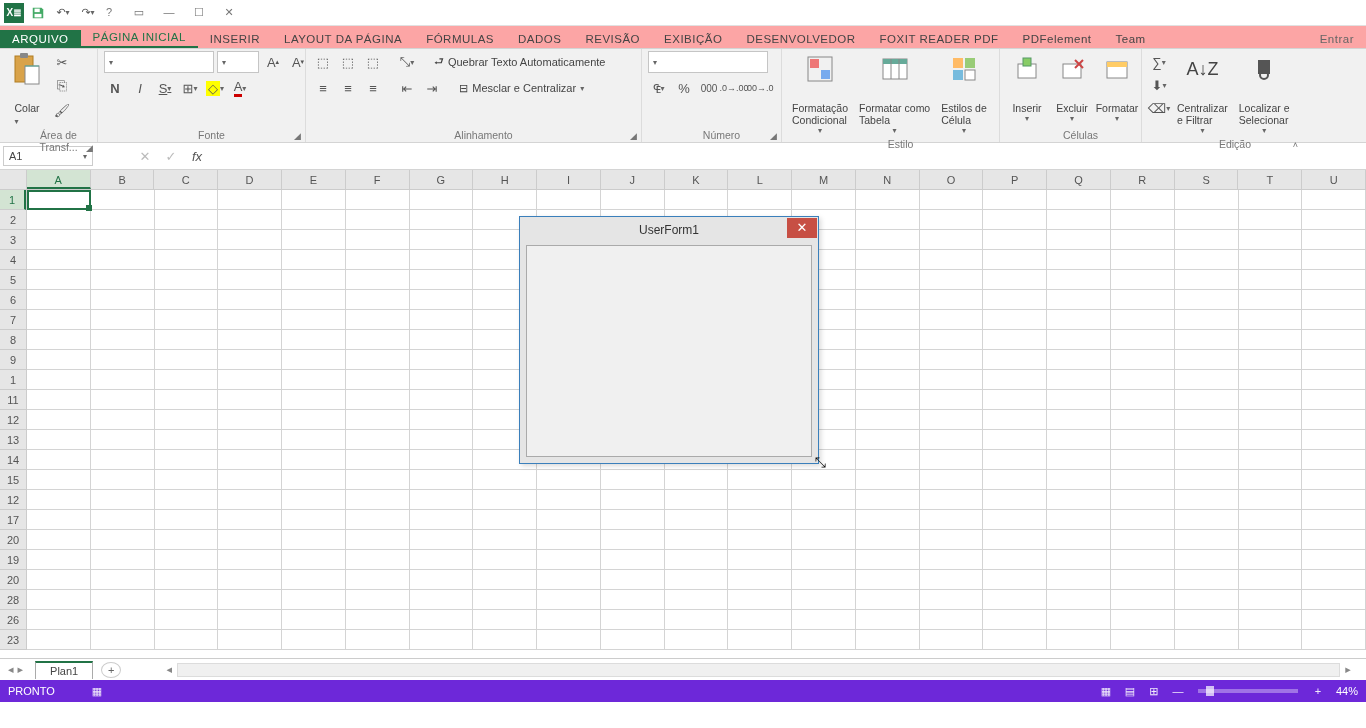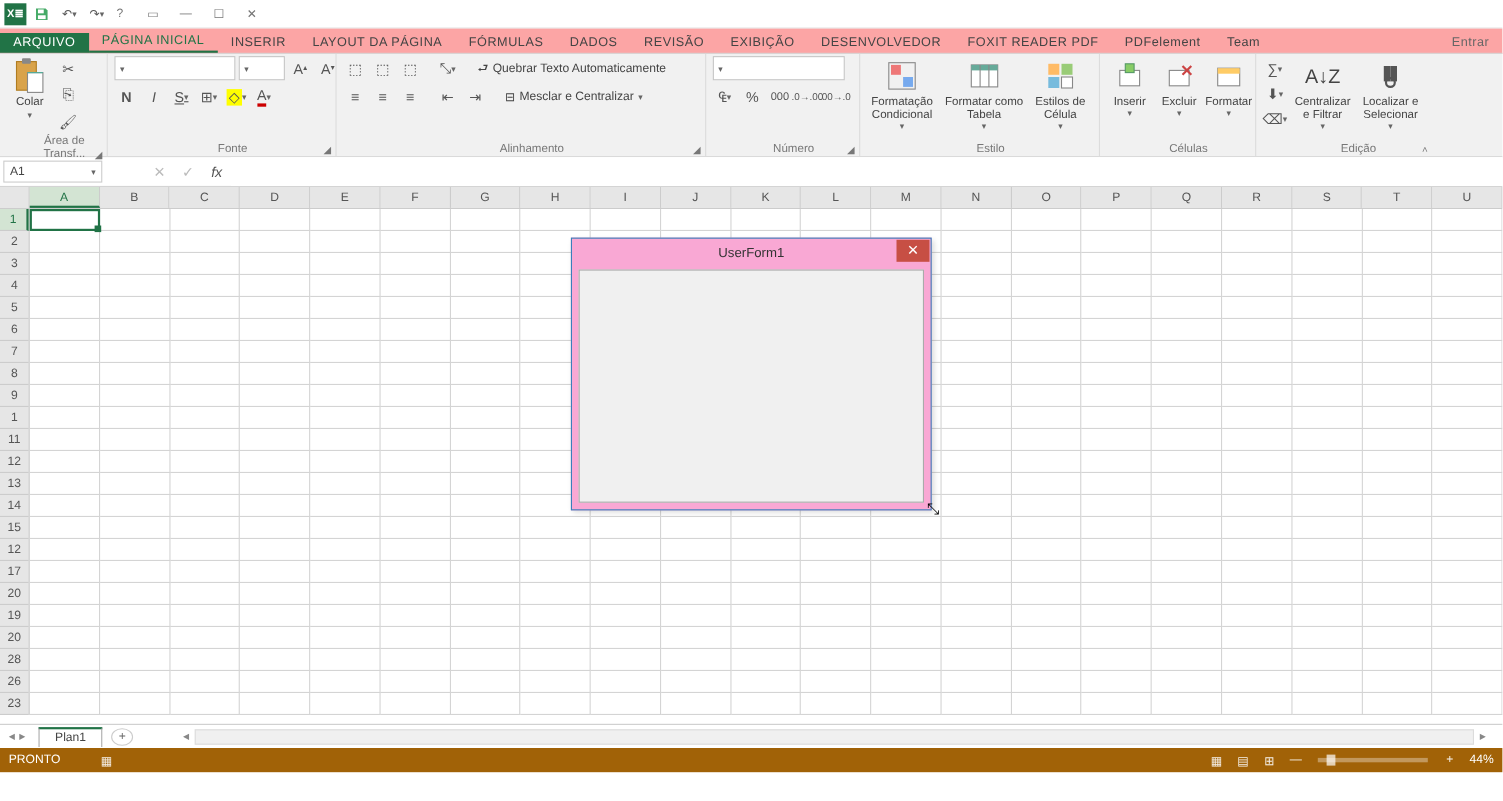--- a/index.html
+++ b/index.html
@@ -24,21 +24,21 @@
     
     .ribbon { height: 94px; background: #f1f1f1; display: flex; border-bottom: 1px solid #d4d4d4; }
     .group { border-right: 1px solid #dcdcdc; display: flex; flex-direction: column; padding: 2px 6px 1px 6px; }
     .group .content { flex: 1; display: flex; align-items: flex-start; gap: 3px; }
     .group .label { text-align: center; color: #777; font-size: 10.5px; padding-top: 1px; position: relative; margin-left: 20px; }
     .group .label .launcher { position: absolute; right: -2px; bottom: 0; font-size: 9px; color: #777; }
     .col { display: flex; flex-direction: column; gap: 2px; }
     .btn-sm { width: 22px; height: 22px; display: flex; align-items: center; justify-content: center; color: #555; font-size: 13px; }
     .btn-big { display: flex; flex-direction: column; align-items: center; justify-content: flex-start; padding: 2px 4px; min-width: 42px; }
     .btn-big .icon { width: 32px; height: 32px; display: flex; align-items: center; justify-content: center; font-size: 22px; }
-    .btn-big .txt { font-size: 10.5px; text-align: center; line-height: 1.15; margin-top: 1px; }
+    .btn-big .txt { font-size: 10.5px; line-height: 1.15; margin-top: 17px; }
     .dd-arrow { font-size: 8px; color: #666; }
     .font-combo { height: 22px; border: 1px solid #c5c5c5; background: #fff; display: flex; align-items: center; padding: 0 4px; font-size: 11px; color: #666; }
     .check-lbl { display: flex; align-items: center; gap: 4px; font-size: 11px; color: #444; }
 
     
     .formula-bar { height: 27px; border-bottom: 1px solid #d4d4d4; display: flex; align-items: stretch; background: #fff; }
     .name-box { width: 90px; border: 1px solid #ccc; margin: 3px; padding: 2px 5px; display: flex; align-items: center; justify-content: space-between; font-size: 11px; }
     .fb-btn { width: 26px; display: flex; align-items: center; justify-content: center; color: #bbb; font-size: 13px; }
     .fx-input { flex: 1; border: none; padding: 0 5px; }
 
@@ -51,37 +51,37 @@
     .row-headers { position: absolute; top: 20px; left: 0; width: 27px; background: #e6e6e6; border-right: 1px solid #ccc; }
     .row-h { height: 20px; text-align: center; line-height: 20px; border-bottom: 1px solid #ccc; font-size: 11px; color: #555; }
     .row-h.active { background: #d3e4d3; border-right: 2px solid #217346; color: #217346; }
     .cells { position: absolute; top: 20px; left: 27px; right: 0; bottom: 0; }
     .cell-row { display: flex; height: 20px; }
     .cell { width: 64px; height: 20px; border-right: 1px solid #d4d4d4; border-bottom: 1px solid #d4d4d4; }
     .active-cell { position: absolute; top: 20px; left: 27px; width: 64px; height: 20px; border: 2px solid #217346; pointer-events: none; }
     .active-cell::after { content: ""; position: absolute; right: -3px; bottom: -3px; width: 6px; height: 6px; background: #217346; }
 
     
-    .userform { position: absolute; top: 216px; left: 519px; width: 328px; height: 248px; background: #f9a8d4; border: 1px solid #3a7fbb; box-shadow: 2px 2px 5px rgba(0,0,0,.15); }
+    .userform { position: absolute; top: 216px; left: 519px; width: 300px; height: 248px; background: #e5e5e5; border: 1px solid #3a7fbb; box-shadow: 2px 2px 5px rgba(0,0,0,.15); }
     .userform .uf-title { height: 26px; display: flex; align-items: center; justify-content: center; position: relative; color: #333; font-size: 12px; }
     .userform .uf-close { position: absolute; right: 1px; top: 1px; width: 30px; height: 20px; background: #c74f44; color: #fff; text-align: center; line-height: 20px; font-size: 13px; }
     .userform .uf-body { position: absolute; top: 28px; left: 6px; right: 6px; bottom: 6px; background: #f0f0f0; border: 1px solid #aaa; }
     .resize-cursor { position: absolute; right: -8px; bottom: -8px; font-size: 14px; color: #000; }
 
     
     .sheet-bar { height: 22px; border-top: 1px solid #ccc; display: flex; align-items: center; background: #fff; }
     .sheet-nav { display: flex; gap: 4px; padding: 0 8px; color: #888; }
     .sheet-tab { padding: 2px 14px; border: 1px solid #aaa; border-bottom: none; background: #fff; font-size: 11px; margin-left: 4px; border-top: 2px solid #217346; }
     .sheet-add { width: 20px; text-align: center; color: #666; margin-left: 8px; border: 1px solid #ccc; border-radius: 50%; height: 16px; line-height: 14px; }
     .h-scroll { flex: 1; margin: 0 10px 0 40px; display: flex; align-items: center; }
     .h-scroll .track { flex: 1; height: 14px; background: #f0f0f0; border: 1px solid #dcdcdc; }
     .h-scroll .arr { width: 16px; text-align: center; color: #888; }
 
     
-    .status-bar { height: 22px; background: #a16207; color: #fff; display: flex; align-items: center; padding: 0 8px; font-size: 11px; }
+    .status-bar { height: 22px; background: #6d28d9; color: #fff; display: flex; align-items: center; padding: 0 8px; font-size: 11px; }
     .status-bar .spacer { flex: 1; }
     .status-bar .sb-btn { width: 24px; text-align: center; opacity: .9; }
     .status-bar .zoom-slider { width: 100px; height: 4px; background: rgba(255,255,255,.35); margin: 0 8px; position: relative; }
     .status-bar .zoom-slider .thumb { position: absolute; left: 8px; top: -3px; width: 8px; height: 10px; background: rgba(255,255,255,.7); }
 
     svg { display: block; }
   </style>
 </head>
 <body>
 

